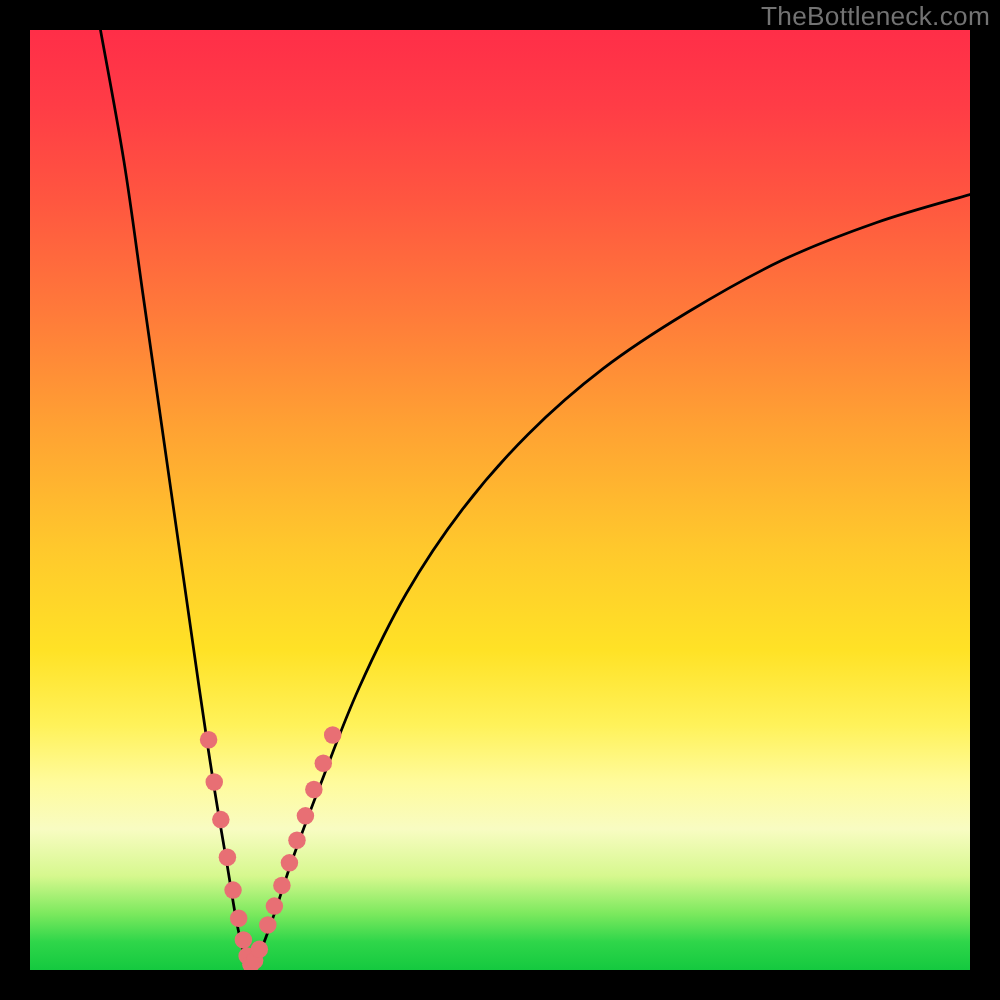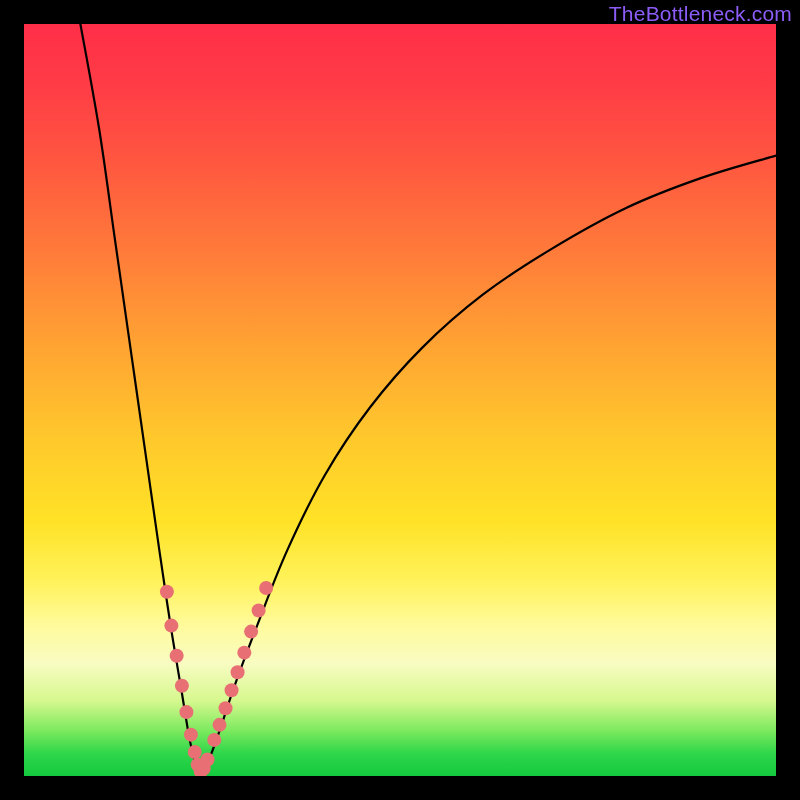--- a/index.html
+++ b/index.html
@@ -53,21 +53,21 @@
   svg.curve {
     position: absolute;
     inset: 0;
     width: 752px;
     height: 752px;
   }
   .watermark {
     position: absolute;
     top: 2px;
     right: 8px;
-    color: #8b5cf6;
+    color: #737373;
     font-size: 21px;
     font-weight: 400;
     letter-spacing: 0.2px;
     user-select: none;
   }
 </style>
 </head>
 <body>
 
 <div class="frame">

